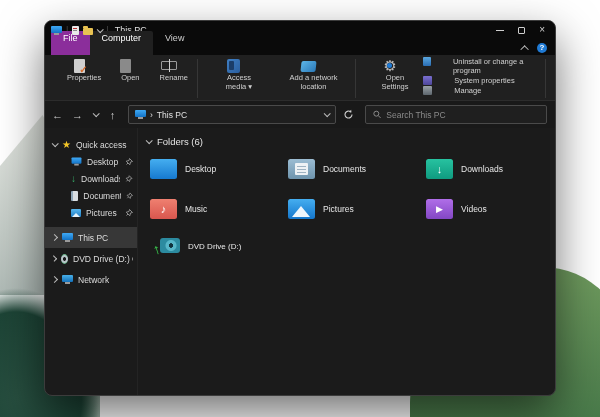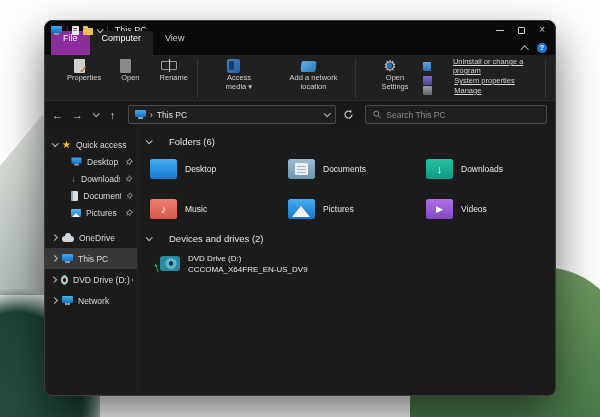--- a/index.html
+++ b/index.html
@@ -71,21 +71,21 @@
   .ric-rename { width:16px; height:9px; border:1px solid #9a9a9a; border-radius:1px; position:relative; }
   .ric-rename::after { content:""; position:absolute; left:7px; top:-3px; width:1px; height:13px; background:#cfcfcf; }
   .ric-device { width:13px; height:14px; background:linear-gradient(135deg,#3f7fc4,#2a5e9e); border-radius:2px; position:relative; }
   .ric-device::after { content:""; position:absolute; left:2px; top:2px; width:5px; height:9px; background:#1b3d68; border-radius:1px; }
   .ric-drivebox { width:16px; height:10px; background:linear-gradient(#bfc6c9,#7e8689); border-radius:2px; margin-top:3px; position:relative; }
   .ric-drivebox::after { content:""; position:absolute; left:2px; top:3px; right:2px; height:2px; background:#55c08a; border-radius:1px; }
   .ric-netloc { width:15px; height:11px; background:linear-gradient(135deg,#5db6e8,#2b79b8); border-radius:2px; transform:skewX(-6deg); margin-top:2px; }
   .ric-gear { font-size:15px; color:#b9b9b9; line-height:15px; position:relative; }
   .ric-gear::after { content:""; position:absolute; left:50%; top:52%; width:5px; height:5px; margin:-2.5px; border-radius:50%; background:#1f7ad4; }
   .sys-items { display:flex; flex-direction:column; gap:1px; justify-content:center; }
-  .sys-item { display:flex; align-items:center; gap:22px; padding:0 2px;text-decoration:underline; }
+  .sys-item { display:flex; gap:22px; padding:0 2px; }
   .sys-item .sq { width:9px; height:9px; border-radius:1px; }
   .sq-blue { background:linear-gradient(#5aa7e0,#2a6db3); }
   .sq-purple { background:linear-gradient(#7a6fd0,#4d4699); }
   .sq-gray { background:linear-gradient(#9aa2a8,#5d666d); }
   .sys-item .lbl { font-size:7.5px; color:#d0d0d0; }
 
   
   .addrbar { height:27px; background:#191919; display:flex; align-items:center; padding:0 8px 0 4px; gap:3px; flex:0 0 auto; }
   .nav-btn { width:17px; height:17px; display:flex; align-items:center; justify-content:center; color:#cfcfcf; font-size:11px; }
   .nav-btn.small { font-size:8px; width:12px; }
@@ -113,21 +113,21 @@
   .sb-doc { width:8px; height:10px; background:#d9dee2; border-radius:1px; border-left:2px solid #8fa6b8; }
   .sb-pic { width:10px; height:8px; background:linear-gradient(#58b7ee,#1e7cc4); border-radius:1px; position:relative; overflow:hidden; }
   .sb-pic::after { content:""; position:absolute; left:1px; bottom:0; border-left:4px solid transparent; border-right:4px solid transparent; border-bottom:4px solid #e8f4fb; }
   .cloud { width:12px; height:6px; background:#cfd6da; border-radius:6px; position:relative; margin-top:3px; }
   .cloud::before { content:""; position:absolute; left:3px; top:-3px; width:6px; height:6px; border-radius:50%; background:#cfd6da; }
   .disc-sm { width:10px; height:10px; border-radius:50%; background:radial-gradient(circle at 50% 50%, #1b1b1b 0 1.5px, #b9c4c9 2px 3.5px, #69b38a 4px); }
   .net-mon i { background:linear-gradient(#49b0e8,#1270ba); }
   .sb-label { white-space:nowrap; overflow:hidden;text-align:right; }
 
   .content { flex:1; padding:6px 10px 0 6px; position:relative; }
-  .sec-head { display:flex; align-items:center; gap:18px; font-size:9.5px; color:#e4e4e4; margin:2px 0 6px 2px; }
+  .sec-head { display:flex; align-items:center; gap:6px; font-size:9.5px; color:#e4e4e4; margin:2px 0 6px 2px; }
   .folders-grid { display:grid; grid-template-columns:repeat(3,138px); row-gap:8px; margin:2px 0 8px 6px; }
   .tile { display:flex; align-items:center; gap:8px; height:32px; }
   .tile-label { font-size:8.5px; color:#e6e6e6; }
 
   .folder { width:27px; height:20px; border-radius:2.5px; position:relative; flex:0 0 auto;
     display:flex; align-items:center; justify-content:center; }
   .folder::before { content:""; position:absolute; top:-3px; left:0; width:12px; height:5px; border-radius:2px 2px 0 0;
     background:inherit; filter:brightness(.8); z-index:-1; }
   .f-desktop { background:linear-gradient(#45aef0,#1679cf); }
   .f-documents { background:linear-gradient(#9cbdd3,#6e94ad); }
@@ -359,25 +359,20 @@
       <div class="sb-row sb-indent">
         <span class="sb-pic"></span>
         <span class="sb-label">Pictures</span>
         <svg class="pin" width="8" height="8" viewBox="0 0 8 8">
             <path d="M4.5 0.5 L7.5 3.5 L5.5 4 L4.8 6.8 L1.2 3.2 L4 2.5 Z M1.5 6.5 L3 5" stroke="#9a9a9a" stroke-width="0.9" fill="none"></path>
           </svg>
       </div>
 
       <div style="height:6px"></div>
 
-      <div class="sb-row sb-root">
-        <span class="chev chev-right"></span>
-        <span class="cloud"></span>
-        <span class="sb-label">OneDrive</span>
-      </div>
       <div class="sb-row sb-root sb-selected">
         <span class="chev chev-right"></span>
         <span class="mini-monitor">
             <i></i>
             <u></u>
           </span>
         <span class="sb-label">This PC</span>
       </div>
       <div class="sb-row sb-root">
         <span class="chev chev-right"></span>
@@ -431,35 +426,30 @@
           <span class="tile-label">Pictures</span>
         </div>
         <div class="tile">
           <span class="folder f-videos">
               <span class="glyph small">▶</span>
             </span>
           <span class="tile-label">Videos</span>
         </div>
       </div>
 
-      <div class="sec-head">
-        <span class="chev chev-down"></span>
-        <span>Devices and drives (2)</span>
-      </div>
 
       <div class="drives-row">
 
         <div class="drive-tile">
           <span class="dvd">
             <span class="disc"></span>
             <span class="arrow">↑</span>
           </span>
           <span class="drive-info">
             <span class="drive-name">DVD Drive (D:)</span>
-            <span class="drive-name">CCCOMA_X64FRE_EN-US_DV9</span>
           </span>
         </div>
       </div>
 
     </div>
   </div>
 
 
 </div>
 

